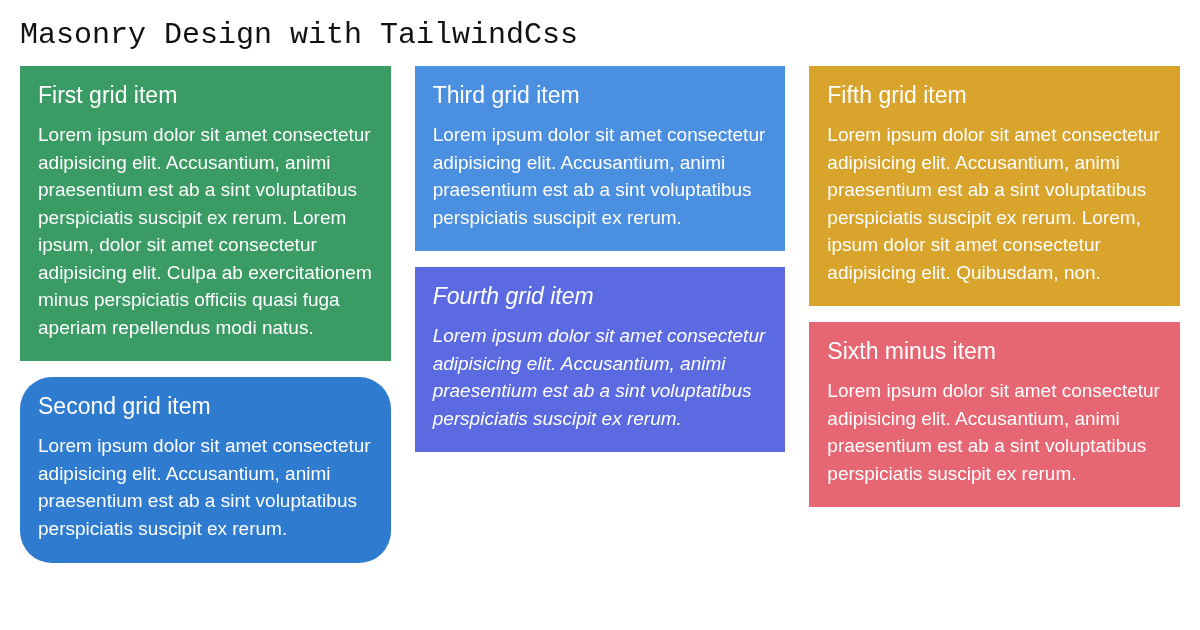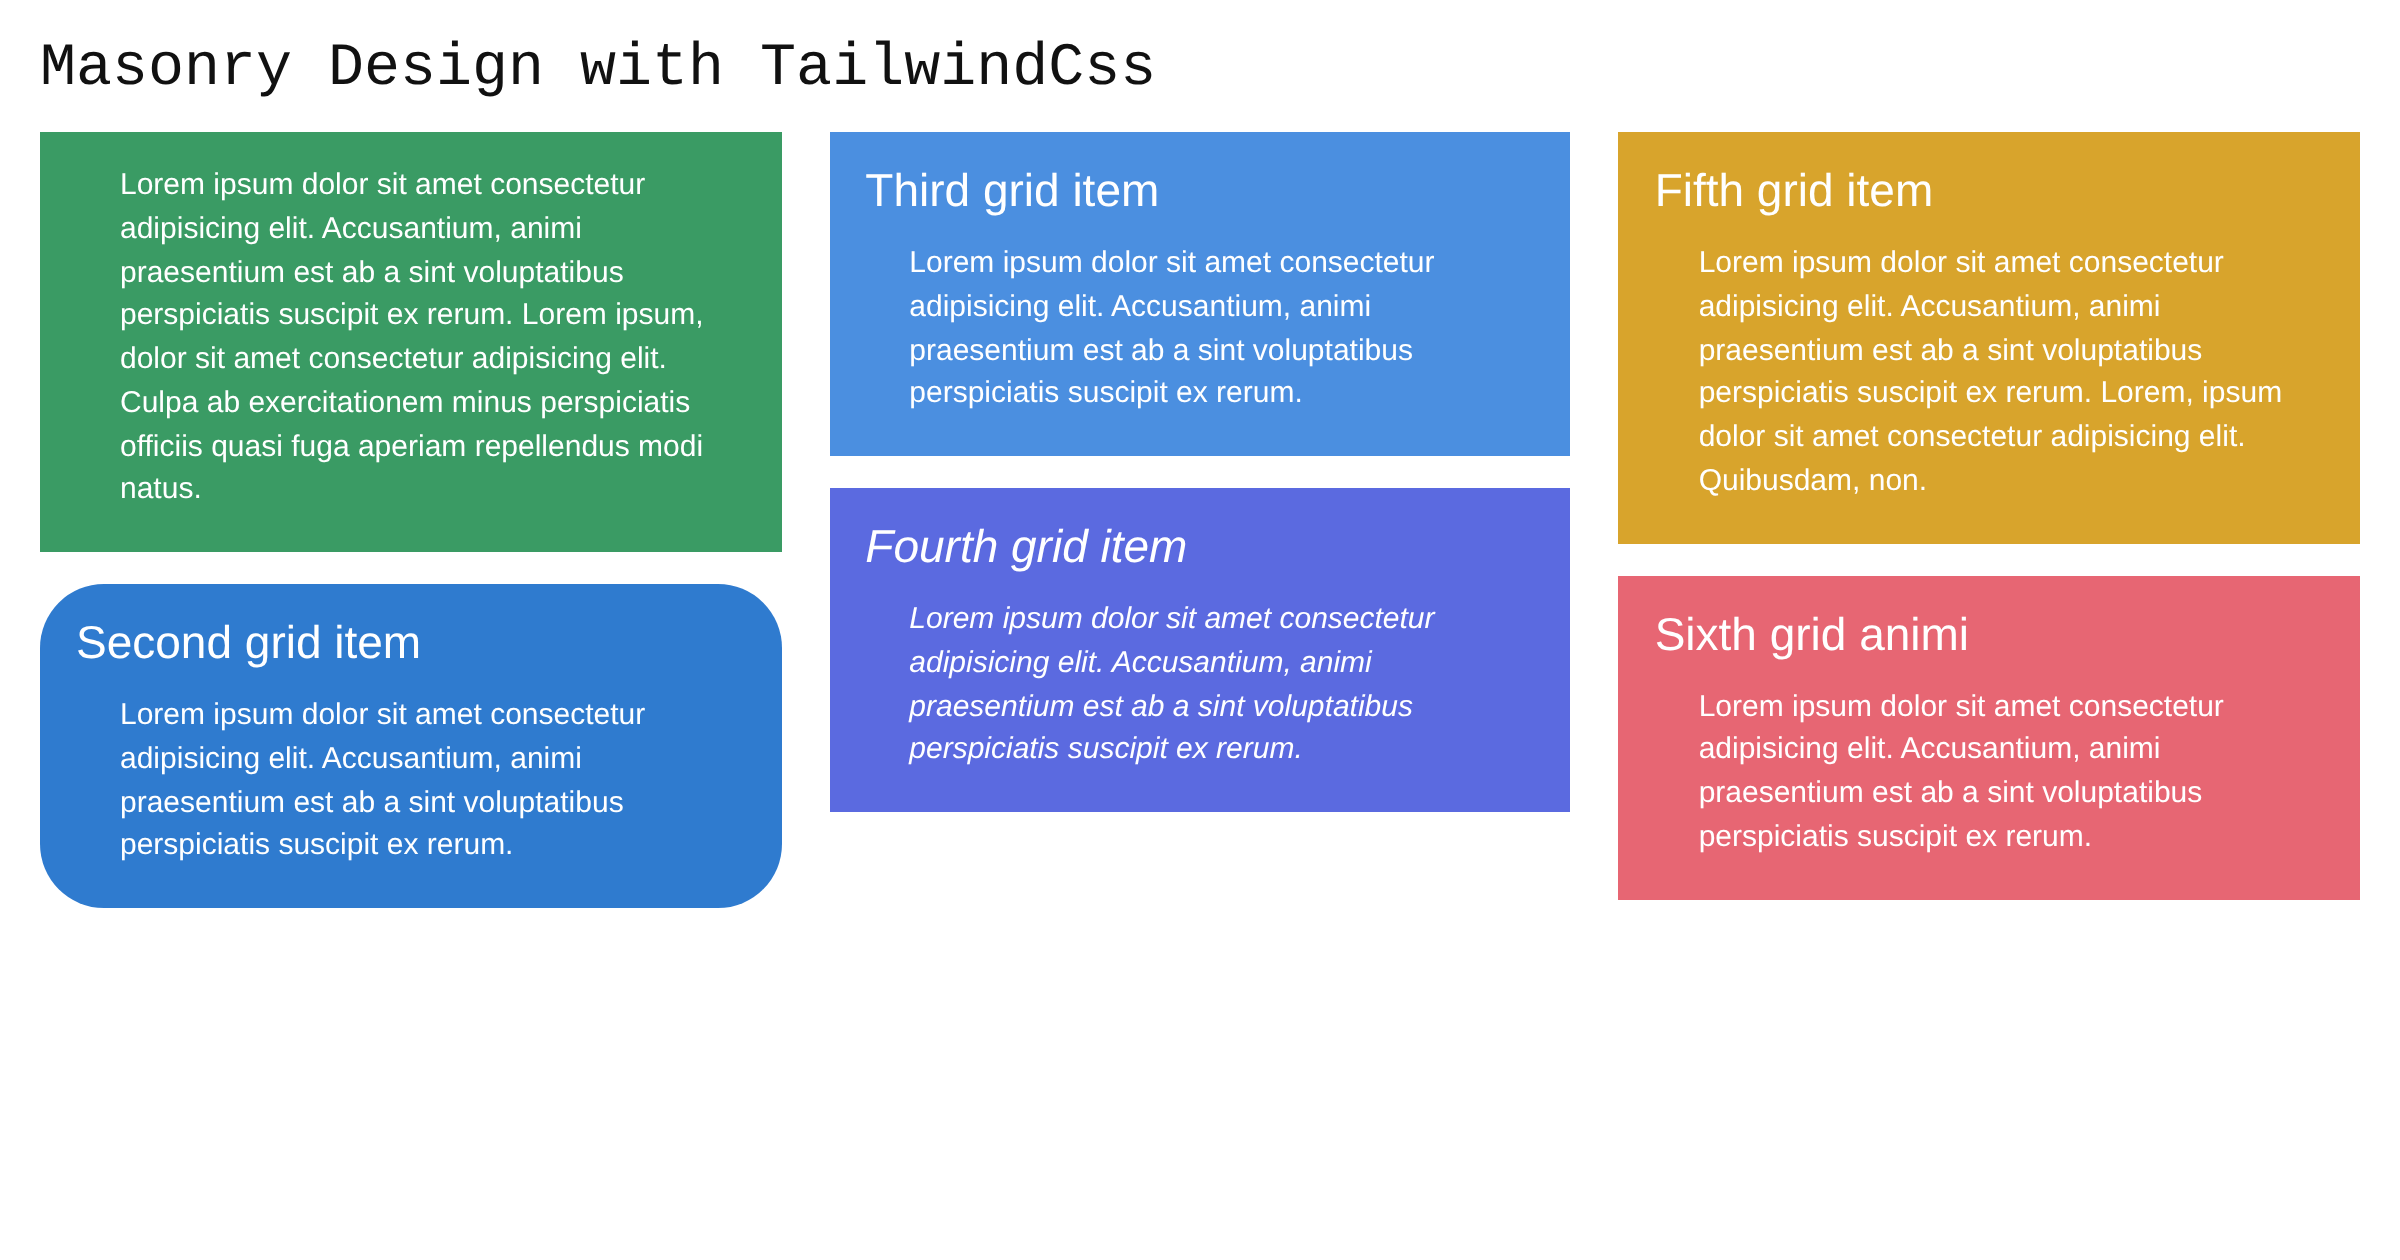--- a/index.html
+++ b/index.html
@@ -27,33 +27,33 @@
     padding: 16px 18px 20px 18px;
     color: #ffffff;
     break-inside: avoid;
   }
   .card h2 {
     font-size: 23px;
     font-weight: 400;
     margin-bottom: 12px;
   }
   .card p {
-    font-size: 15px;
+    font-size: 19px;
     line-height: 1.45;
-    margin-left: 22px;
   }
 </style>
 </head>
 <body>
 
 <h1 class="page-title">Masonry Design with TailwindCss</h1>
 
 <div class="masonry">
 
   <div class="card" style="background:#3a9b64;">
+    <h2>First grid item</h2>
     <p>Lorem ipsum dolor sit amet consectetur adipisicing elit. Accusantium, animi praesentium est ab a sint voluptatibus perspiciatis suscipit ex rerum. Lorem ipsum, dolor sit amet consectetur adipisicing elit. Culpa ab exercitationem minus perspiciatis officiis quasi fuga aperiam repellendus modi natus.</p>
   </div>
 
   <div class="card" style="background:#2f7bcf;border-radius:32px;">
     <h2>Second grid item</h2>
     <p>Lorem ipsum dolor sit amet consectetur adipisicing elit. Accusantium, animi praesentium est ab a sint voluptatibus perspiciatis suscipit ex rerum.</p>
   </div>
 
   <div class="card" style="background:#4b8fe0;">
     <h2>Third grid item</h2>
@@ -64,17 +64,17 @@
     <h2>Fourth grid item</h2>
     <p>Lorem ipsum dolor sit amet consectetur adipisicing elit. Accusantium, animi praesentium est ab a sint voluptatibus perspiciatis suscipit ex rerum.</p>
   </div>
 
   <div class="card" style="background:#d8a42c;">
     <h2>Fifth grid item</h2>
     <p>Lorem ipsum dolor sit amet consectetur adipisicing elit. Accusantium, animi praesentium est ab a sint voluptatibus perspiciatis suscipit ex rerum. Lorem, ipsum dolor sit amet consectetur adipisicing elit. Quibusdam, non.</p>
   </div>
 
   <div class="card" style="background:#e76673;">
-    <h2>Sixth grid animi</h2>
+    <h2>Sixth minus item</h2>
     <p>Lorem ipsum dolor sit amet consectetur adipisicing elit. Accusantium, animi praesentium est ab a sint voluptatibus perspiciatis suscipit ex rerum.</p>
   </div>
 
 </div>
 
 </body></html>

